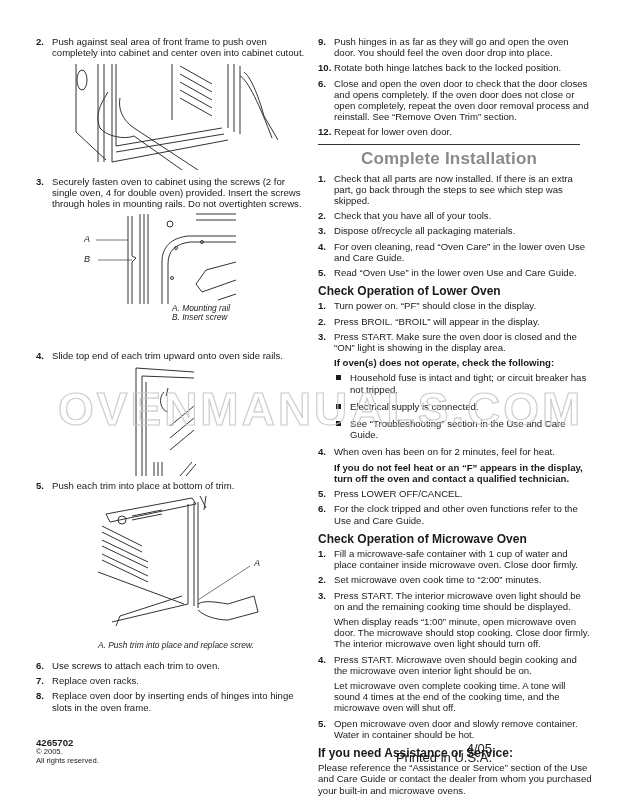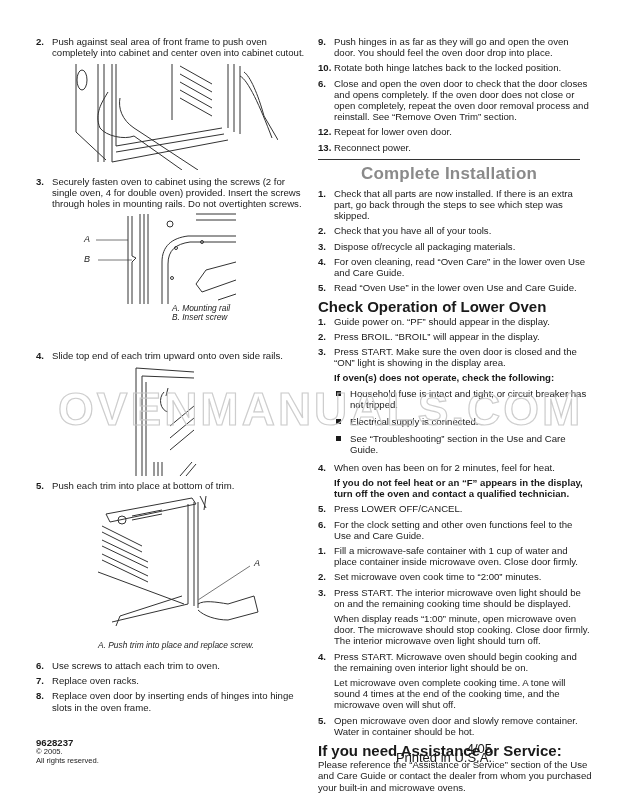--- a/index.html
+++ b/index.html
@@ -19,21 +19,21 @@
   .bold { font-weight: bold; }
 
   .figure { position: absolute; }
   .caption { font-style: italic; font-size: 8.4px; line-height: 10px; color: #222; }
 
   .rule { border-top: 1px solid #333; margin: 6px 0 4px 0; width: 262px; }
   .section-title {
     text-align: center; font-size: 17px; line-height: 20px; color: #8a8a8a;
     margin: 0 0 4px 0; width: 262px; letter-spacing: 0.2px;
   }
-  .subhead { font-weight: bold; font-size: 15px; margin: 8px 0 3px 0; }
+  .subhead { font-weight: bold; font-size: 12px; margin: 8px 0 3px 0; }
 
   ul.bullets { list-style: none; margin: 4px 0 0 0; padding: 0; }
   ul.bullets li { position: relative; padding-left: 16px; margin-bottom: 6px; }
   ul.bullets li .sq { position: absolute; left: 2px; top: 3px; width: 5px; height: 5px; background: #1a1a1a; }
 
   .footer-left { position: absolute; left: 36px; top: 737px; font-size: 7.6px; line-height: 8.6px; }
   .footer-left .docnum { font-weight: bold; font-size: 9.6px; line-height: 11px; }
   .footer-right { position: absolute; right: 128px; top: 745px; text-align: right; font-size: 13px; line-height: 8.6px; }
 
   .watermark {
@@ -193,80 +193,80 @@
     </li>
   </ol>
 </div>
 
 <div class="col col-right" style="top:36px;">
   <ol class="steps">
     <li><span class="num">9.</span><span>Push hinges in as far as they will go and open the oven door. You should feel the oven door drop into place.</span></li>
     <li><span class="num">10.</span><span>Rotate both hinge latches back to the locked position.</span></li>
     <li><span class="num">6.</span><span>Close and open the oven door to check that the door closes and opens completely. If the oven door does not close or open completely, repeat the oven door removal process and reinstall. See “Remove Oven Trim” section.</span></li>
     <li><span class="num">12.</span><span>Repeat for lower oven door.</span></li>
-    <li><span class="num">13.</span><span>Reconnect power.</span></li>
   </ol>
 
   <div class="rule"></div>
   <h2 class="section-title">Complete Installation</h2>
 
   <ol class="steps">
     <li><span class="num">1.</span><span>Check that all parts are now installed. If there is an extra part, go back through the steps to see which step was skipped.</span></li>
     <li><span class="num">2.</span><span>Check that you have all of your tools.</span></li>
     <li><span class="num">3.</span><span>Dispose of/recycle all packaging materials.</span></li>
     <li><span class="num">4.</span><span>For oven cleaning, read “Oven Care” in the lower oven Use and Care Guide.</span></li>
     <li><span class="num">5.</span><span>Read “Oven Use” in the lower oven Use and Care Guide.</span></li>
   </ol>
 
   <div class="subhead">Check Operation of Lower Oven</div>
   <ol class="steps">
-    <li><span class="num">1.</span><span>Guide power on. “PF” should appear in the display.</span></li>
+    <li><span class="num">1.</span><span>Turn power on. “PF” should close in the display.</span></li>
     <li><span class="num">2.</span><span>Press BROIL. “BROIL” will appear in the display.</span></li>
     <li>
       <span class="num">3.</span>
       <span> Press START. Make sure the oven door is closed and the “ON” light is showing in the display area.</span>
       <div class="sub-para bold">If oven(s) does not operate, check the following:</div>
       <ul class="bullets">
         <li><span class="sq"></span><span>Household fuse is intact and tight; or circuit breaker has not tripped.</span></li>
         <li><span class="sq"></span><span>Electrical supply is connected.</span></li>
         <li><span class="sq"></span><span>See “Troubleshooting” section in the Use and Care Guide.</span></li>
       </ul>
     </li>
     <li>
       <span class="num">4.</span>
       <span>When oven has been on for 2 minutes, feel for heat.</span>
       <div class="sub-para bold">If you do not feel heat or an “F” appears in the display, turn off the oven and contact a qualified technician.</div>
     </li>
     <li><span class="num">5.</span><span>Press LOWER OFF/CANCEL.</span></li>
-    <li><span class="num">6.</span><span>For the clock setting and other oven functions feel to the Use and Care Guide.</span></li>
-  </ol>
-
+    <li><span class="num">6.</span><span>For the clock tripped and other oven functions refer to the Use and Care Guide.</span></li>
+  </ol>
+
+  <div class="subhead">Check Operation of Microwave Oven</div>
   <ol class="steps">
     <li><span class="num">1.</span><span>Fill a microwave-safe container with 1 cup of water and place container inside microwave oven. Close door firmly.</span></li>
     <li><span class="num">2.</span><span>Set microwave oven cook time to “2:00” minutes.</span></li>
     <li>
       <span class="num">3.</span>
       <span>Press START. The interior microwave oven light should be on and the remaining cooking time should be displayed.</span>
       <div class="sub-para">When display reads “1:00” minute, open microwave oven door. The microwave should stop cooking. Close door firmly. The interior microwave oven light should turn off.</div>
     </li>
     <li>
       <span class="num">4.</span>
-      <span>Press START. Microwave oven should begin cooking and the remaining oven interior light should be on.</span>
+      <span>Press START. Microwave oven should begin cooking and the microwave oven interior light should be on.</span>
       <div class="sub-para">Let microwave oven complete cooking time. A tone will sound 4 times at the end of the cooking time, and the microwave oven will shut off.</div>
     </li>
     <li><span class="num">5.</span><span>Open microwave oven door and slowly remove container. Water in container should be hot.</span></li>
   </ol>
 
   <div class="subhead">If you need Assistance or Service:</div>
   <div>Please reference the “Assistance or Service” section of the Use and Care Guide or contact the dealer from whom you purchased your built-in and microwave ovens.</div>
 </div>
 
 <div class="watermark">OVENMANUALS.COM</div>
 
 <div class="footer-left">
-  <div class="docnum">9628237</div>
+  <div class="docnum">4265702</div>
   <div>© 2005.</div>
   <div>All rights reserved.</div>
 </div>
 <div class="footer-right">
   <div>4/05</div>
   <div>Printed in U.S.A.</div>
 </div>
 
 </body></html>

